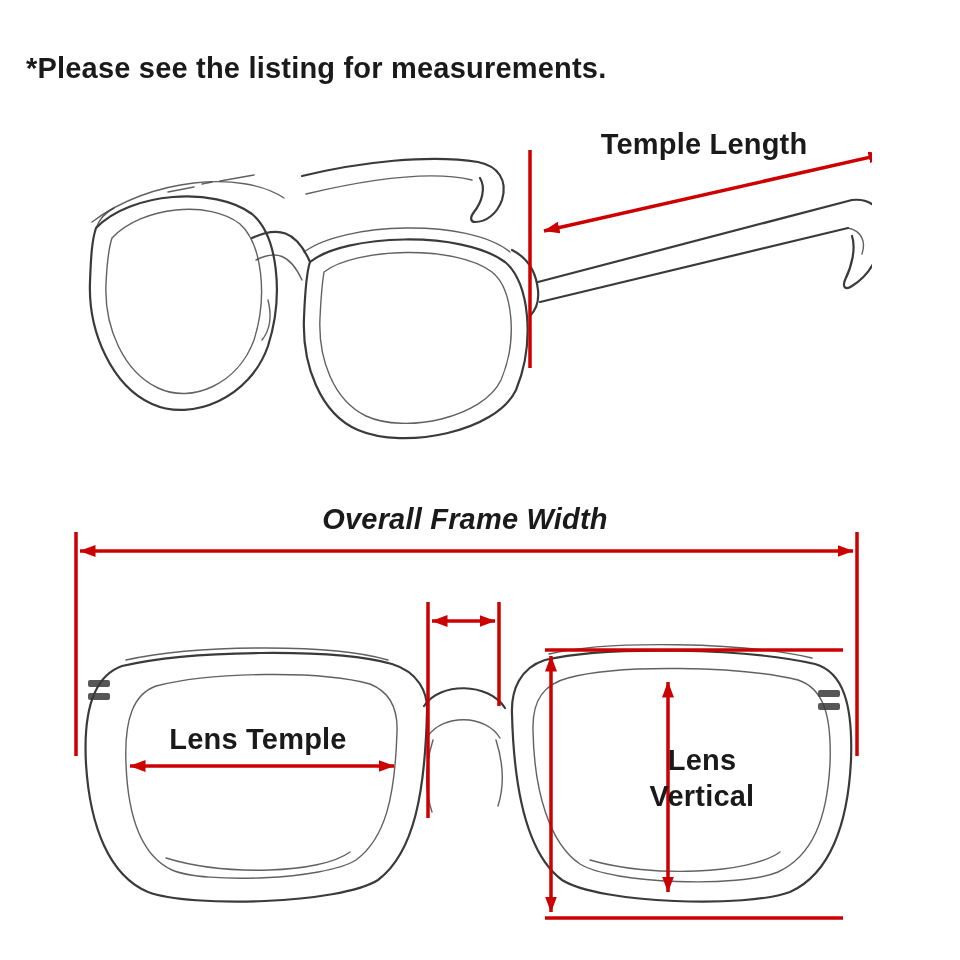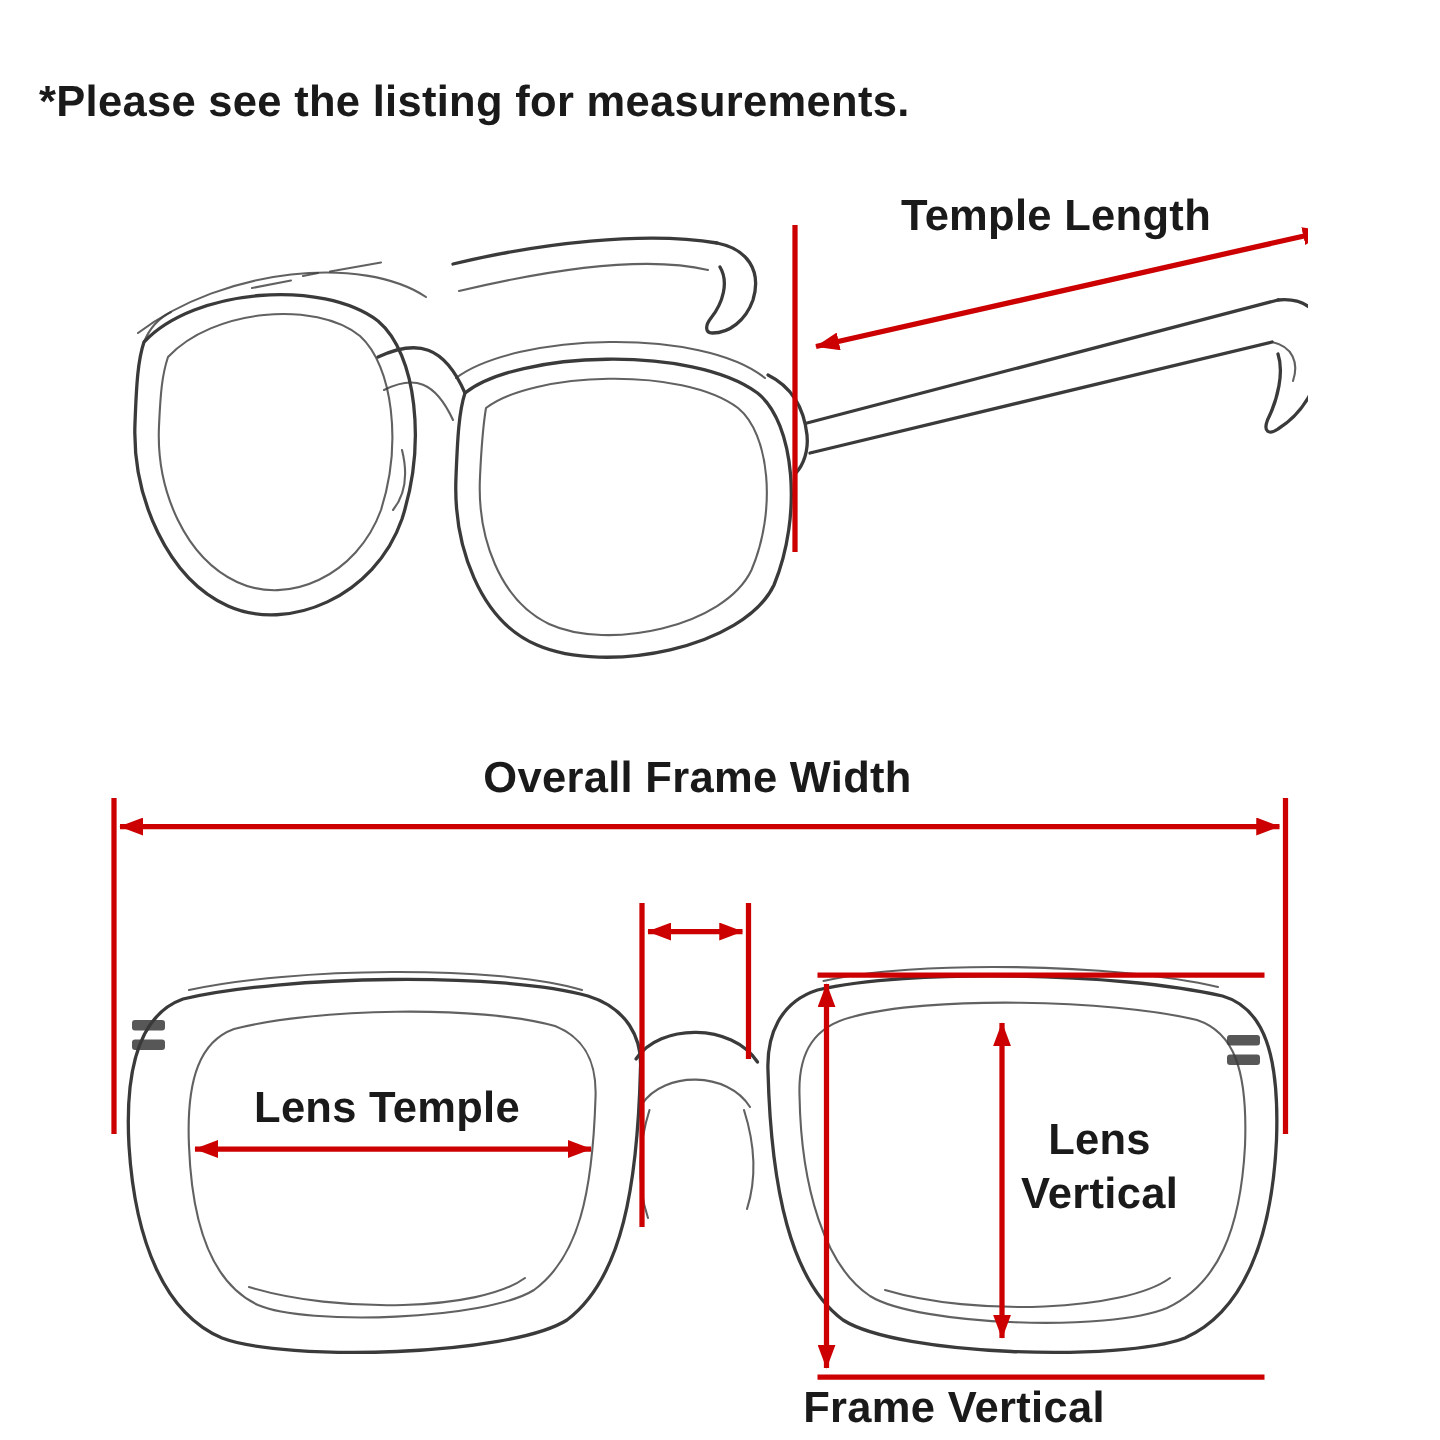--- a/index.html
+++ b/index.html
@@ -139,22 +139,21 @@
       <line class="m" x1="545" y1="650" x2="843" y2="650"></line>
       <line class="m" x1="545" y1="918" x2="843" y2="918"></line>
       <line class="m" x1="551" y1="656" x2="551" y2="912" marker-start="url(#arrow)" marker-end="url(#arrow)"></line>
     </g>
   </svg>
 
   <div class="label label--left" style="left:26px;top:52px;">*Please see the listing for measurements.</div>
 
   <div class="label" style="left:704px;top:128px;">Temple Length</div>
 
-  <div class="label" style="left:465px;top:503px;">Overall Frame Width</div>
+  <div class="label" style="left:465px;top:503px;font-style:italic;">Overall Frame Width</div>
 
 
   <div class="label" style="left:258px;top:723px;">Lens Temple</div>
 
-  <div class="label label--wrap" style="left:733px;top:742px;">Lens Vertical</div>
+  <div class="label label--wrap" style="left:702px;top:742px;">Lens Vertical</div>
 
-  <div class="label" style="left:636px;top:923px;">Frame Vertical</div>
 
 </div>
 
 </body></html>

